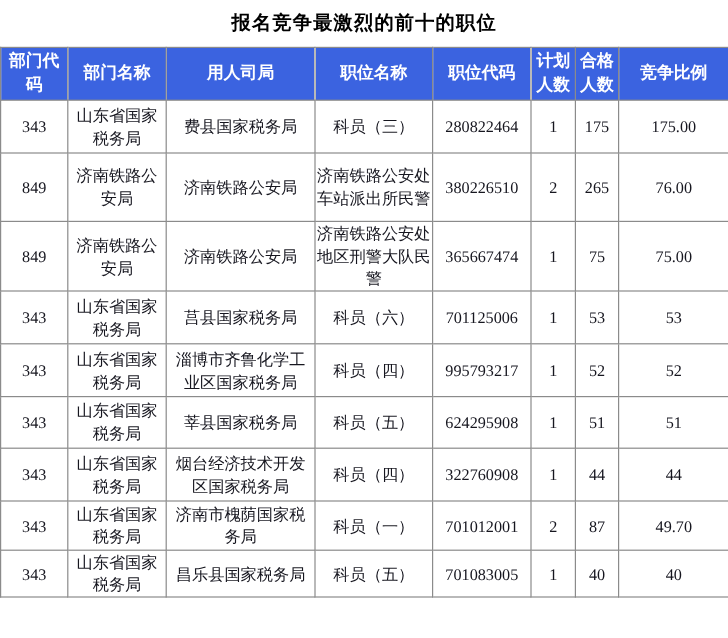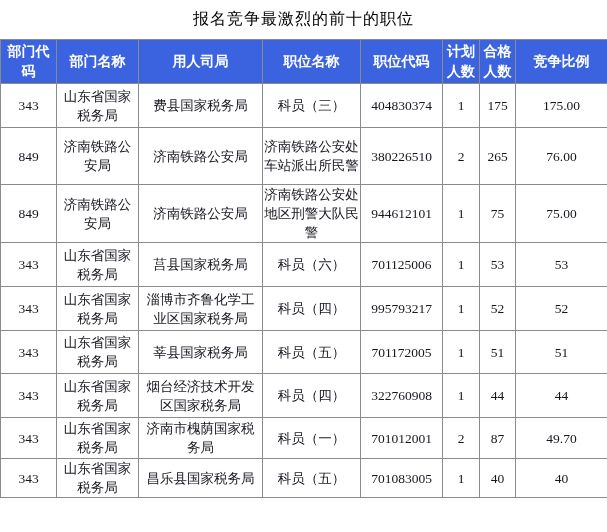--- a/index.html
+++ b/index.html
@@ -14,21 +14,21 @@
     height: 532px;
     background: #ffffff;
     overflow: hidden;
   }
   .title {
     height: 39px;
     display: flex;
     align-items: center;
     justify-content: center;
     font-family: "Liberation Sans", "DejaVu Sans", sans-serif;
-    font-weight: normal;
+    font-weight: bold;
     font-size: 16px;
     color: #000000;
     letter-spacing: 1px;
   }
   table.data {
     border-collapse: collapse;
     table-layout: fixed;
     width: 607px;
   }
   table.data col.c0 { width: 56px; }
@@ -99,41 +99,41 @@
         <th>合格人数</th>
         <th>竞争比例</th>
       </tr>
     </thead>
     <tbody>
       <tr class="r1">
         <td>343</td>
         <td>山东省国家税务局</td>
         <td>费县国家税务局</td>
         <td>科员（三）</td>
-        <td>404830374</td>
+        <td>280822464</td>
         <td>1</td>
         <td>175</td>
         <td>175.00</td>
       </tr>
       <tr class="r2">
         <td>849</td>
         <td>济南铁路公安局</td>
         <td>济南铁路公安局</td>
         <td>济南铁路公安处车站派出所民警</td>
         <td>380226510</td>
         <td>2</td>
         <td>265</td>
         <td>76.00</td>
       </tr>
       <tr class="r3">
         <td>849</td>
         <td>济南铁路公安局</td>
         <td>济南铁路公安局</td>
         <td>济南铁路公安处地区刑警大队民警</td>
-        <td>944612101</td>
+        <td>365667474</td>
         <td>1</td>
         <td>75</td>
         <td>75.00</td>
       </tr>
       <tr class="r5">
         <td>343</td>
         <td>山东省国家税务局</td>
         <td>莒县国家税务局</td>
         <td>科员（六）</td>
         <td>701125006</td>
@@ -149,21 +149,21 @@
         <td>995793217</td>
         <td>1</td>
         <td>52</td>
         <td>52</td>
       </tr>
       <tr class="r7">
         <td>343</td>
         <td>山东省国家税务局</td>
         <td>莘县国家税务局</td>
         <td>科员（五）</td>
-        <td>701172005</td>
+        <td>624295908</td>
         <td>1</td>
         <td>51</td>
         <td>51</td>
       </tr>
       <tr class="r8">
         <td>343</td>
         <td>山东省国家税务局</td>
         <td>烟台经济技术开发区国家税务局</td>
         <td>科员（四）</td>
         <td>322760908</td>

